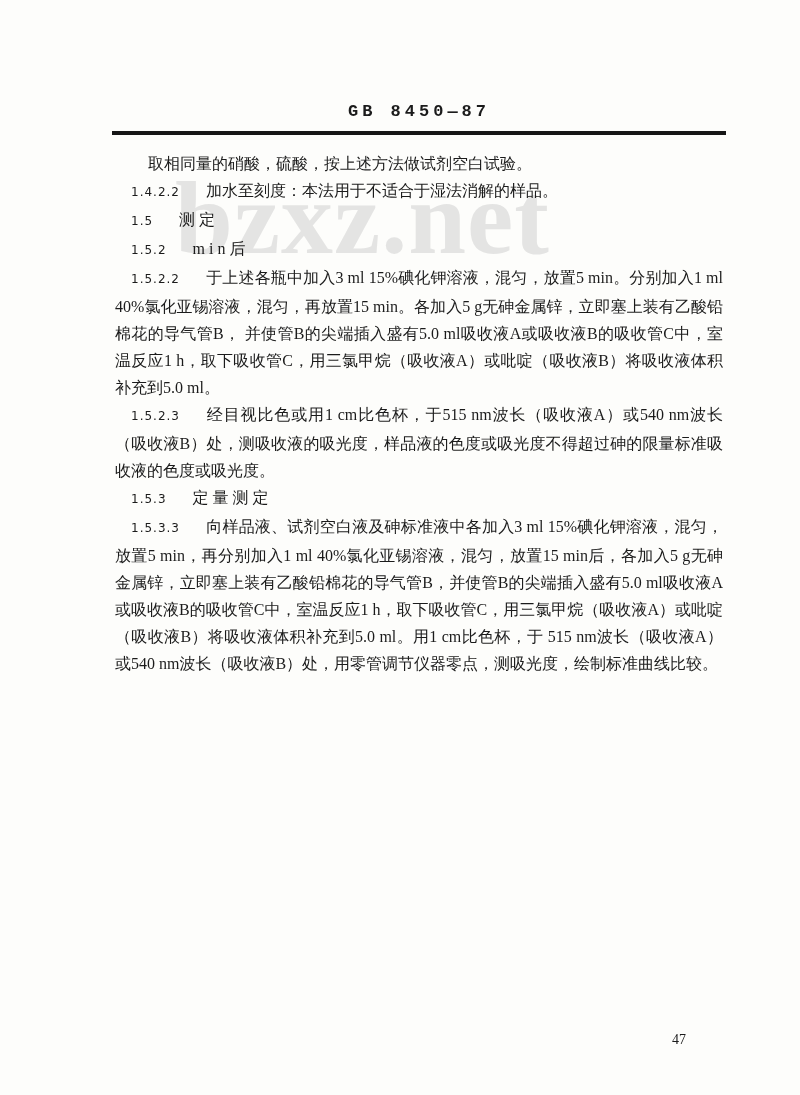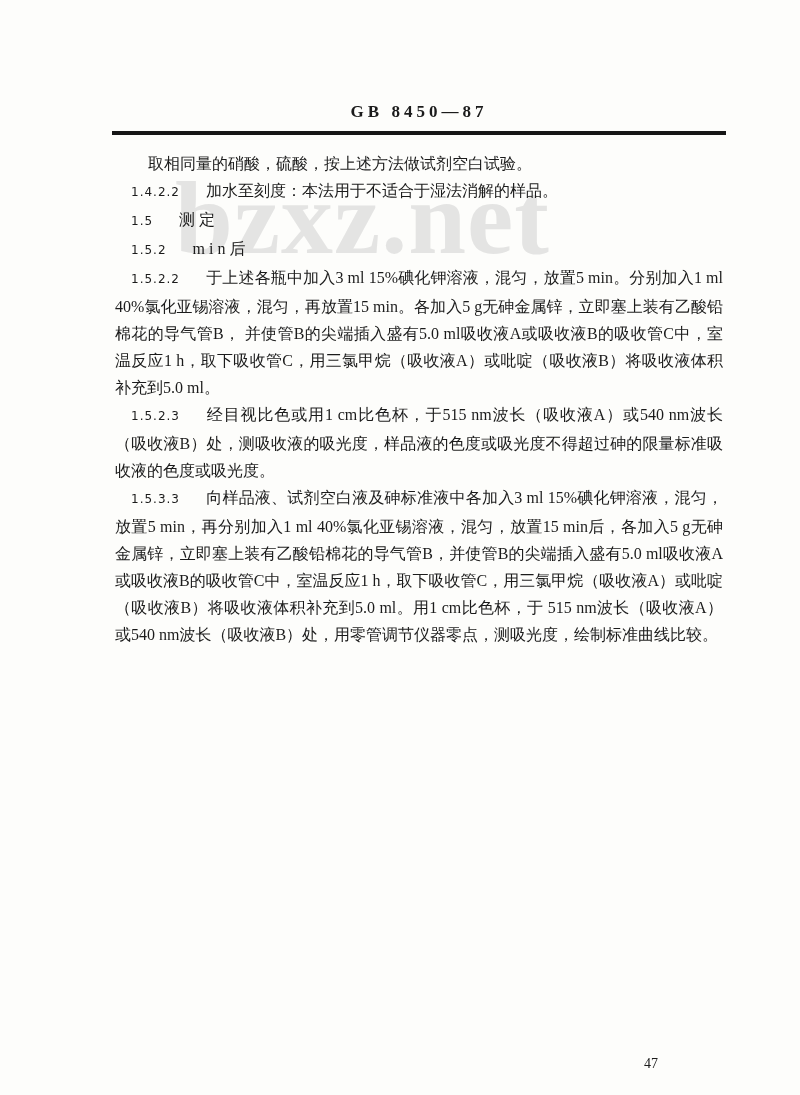--- a/index.html
+++ b/index.html
@@ -13,21 +13,21 @@
   }
   .watermark{
     position:absolute;top:158px;left:175px;
     font-family:Liberation Serif, serif;
     font-weight:bold;font-size:104px;letter-spacing:1px;
     color:#c7c7c7;opacity:.45;z-index:0;user-select:none;
   }
   .std-header{
     position:absolute;top:102px;left:115px;width:608px;
     text-align:center;
-    font-family:Liberation Serif, serif;
+    font-family:Liberation Mono, monospace;
     font-weight:bold;font-size:17px;letter-spacing:4px;
     z-index:2;
   }
   .header-rule{
     position:absolute;top:131px;left:112px;width:614px;height:4px;
     background:#161616;z-index:2;
   }
   .content{
     position:absolute;top:150px;left:115px;width:608px;
     font-size:16px;line-height:27px;text-align:justify;
@@ -37,22 +37,22 @@
   p.indent{text-indent:33px;}
   p.section, p.section-head{text-indent:16px;}
   .num{
     font-family:"DejaVu Sans",sans-serif;
     font-weight:normal;font-size:12px;letter-spacing:1px;
     margin-right:26px;
   }
   .num:empty{display:none;margin:0;}
   p.section-head .ptxt{font-weight:normal;letter-spacing:4px;}
   .page-number{
-    position:absolute;left:644px;top:1032px;
-    font-size:14px;z-index:2;margin-top:24px;
+    position:absolute;left:672px;top:1032px;
+    font-size:14px;z-index:2;
   }
 </style>
 </head>
 <body>
 
 <div class="page">
 
   <div class="watermark">bzxz.net</div>
 
   <div class="std-header">GB 8450—87</div>
@@ -71,20 +71,21 @@
 
 
       <p class="para section-head"><b class="num">1.5.2</b><span class="ptxt">min后</span></p>
 
 
       <p class="para section"><b class="num">1.5.2.2</b><span class="ptxt">于上述各瓶中加入3 ml 15%碘化钾溶液，混匀，放置5 min。分别加入1 ml 40%氯化亚锡溶液，混匀，再放置15 min。各加入5 g无砷金属锌，立即塞上装有乙酸铅棉花的导气管B， 并使管B的尖端插入盛有5.0 ml吸收液A或吸收液B的吸收管C中，室温反应1 h，取下吸收管C，用三氯甲烷（吸收液A）或吡啶（吸收液B）将吸收液体积补充到5.0 ml。</span></p>
 
       <p class="para section"><b class="num">1.5.2.3</b><span class="ptxt">经目视比色或用1 cm比色杯，于515 nm波长（吸收液A）或540 nm波长（吸收液B）处，测吸收液的吸光度，样品液的色度或吸光度不得超过砷的限量标准吸收液的色度或吸光度。</span></p>
 
 
+      <p class="para section-head"><b class="num">1.5.3</b><span class="ptxt">定量测定</span></p>
 
 
 
       <p class="para section"><b class="num">1.5.3.3</b><span class="ptxt">向样品液、试剂空白液及砷标准液中各加入3 ml 15%碘化钾溶液，混匀，放置5 min，再分别加入1 ml 40%氯化亚锡溶液，混匀，放置15 min后，各加入5 g无砷金属锌，立即塞上装有乙酸铅棉花的导气管B，并使管B的尖端插入盛有5.0 ml吸收液A或吸收液B的吸收管C中，室温反应1 h，取下吸收管C，用三氯甲烷（吸收液A）或吡啶（吸收液B）将吸收液体积补充到5.0 ml。用1 cm比色杯，于 515 nm波长（吸收液A）或540 nm波长（吸收液B）处，用零管调节仪器零点，测吸光度，绘制标准曲线比较。</span></p>
 
   </div>
 
   <div class="page-number">47</div>
 
 </div>

